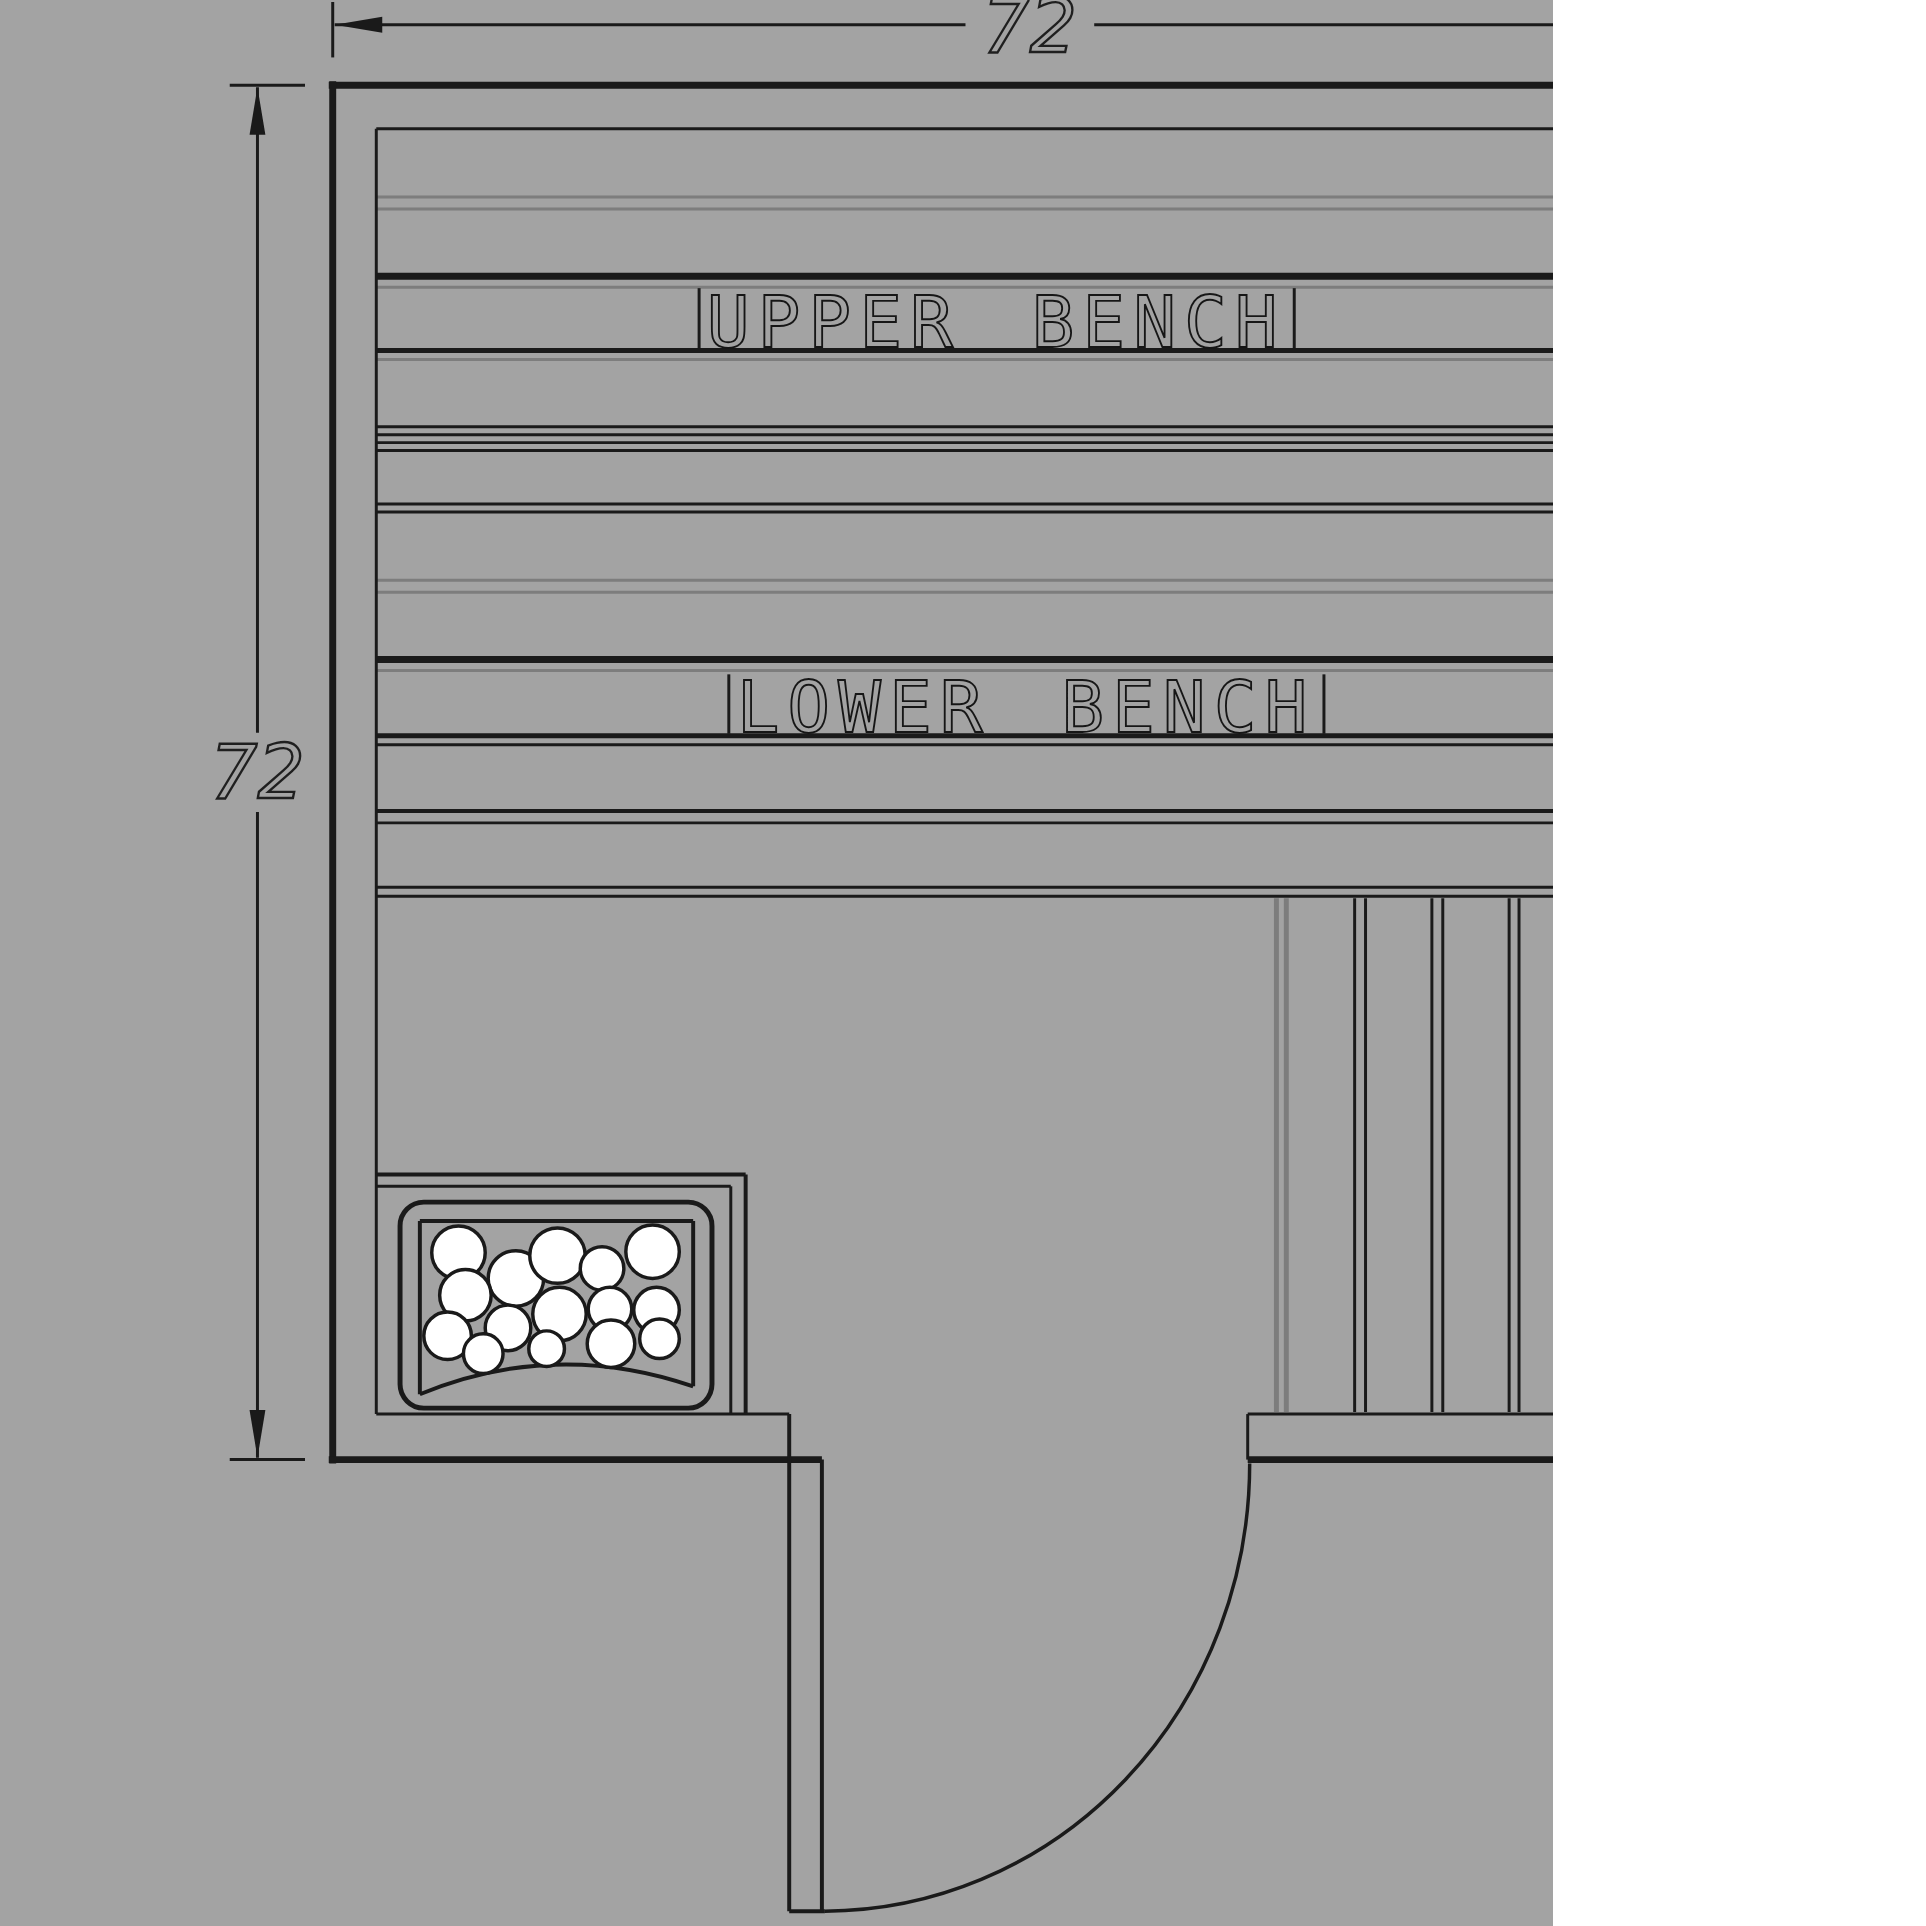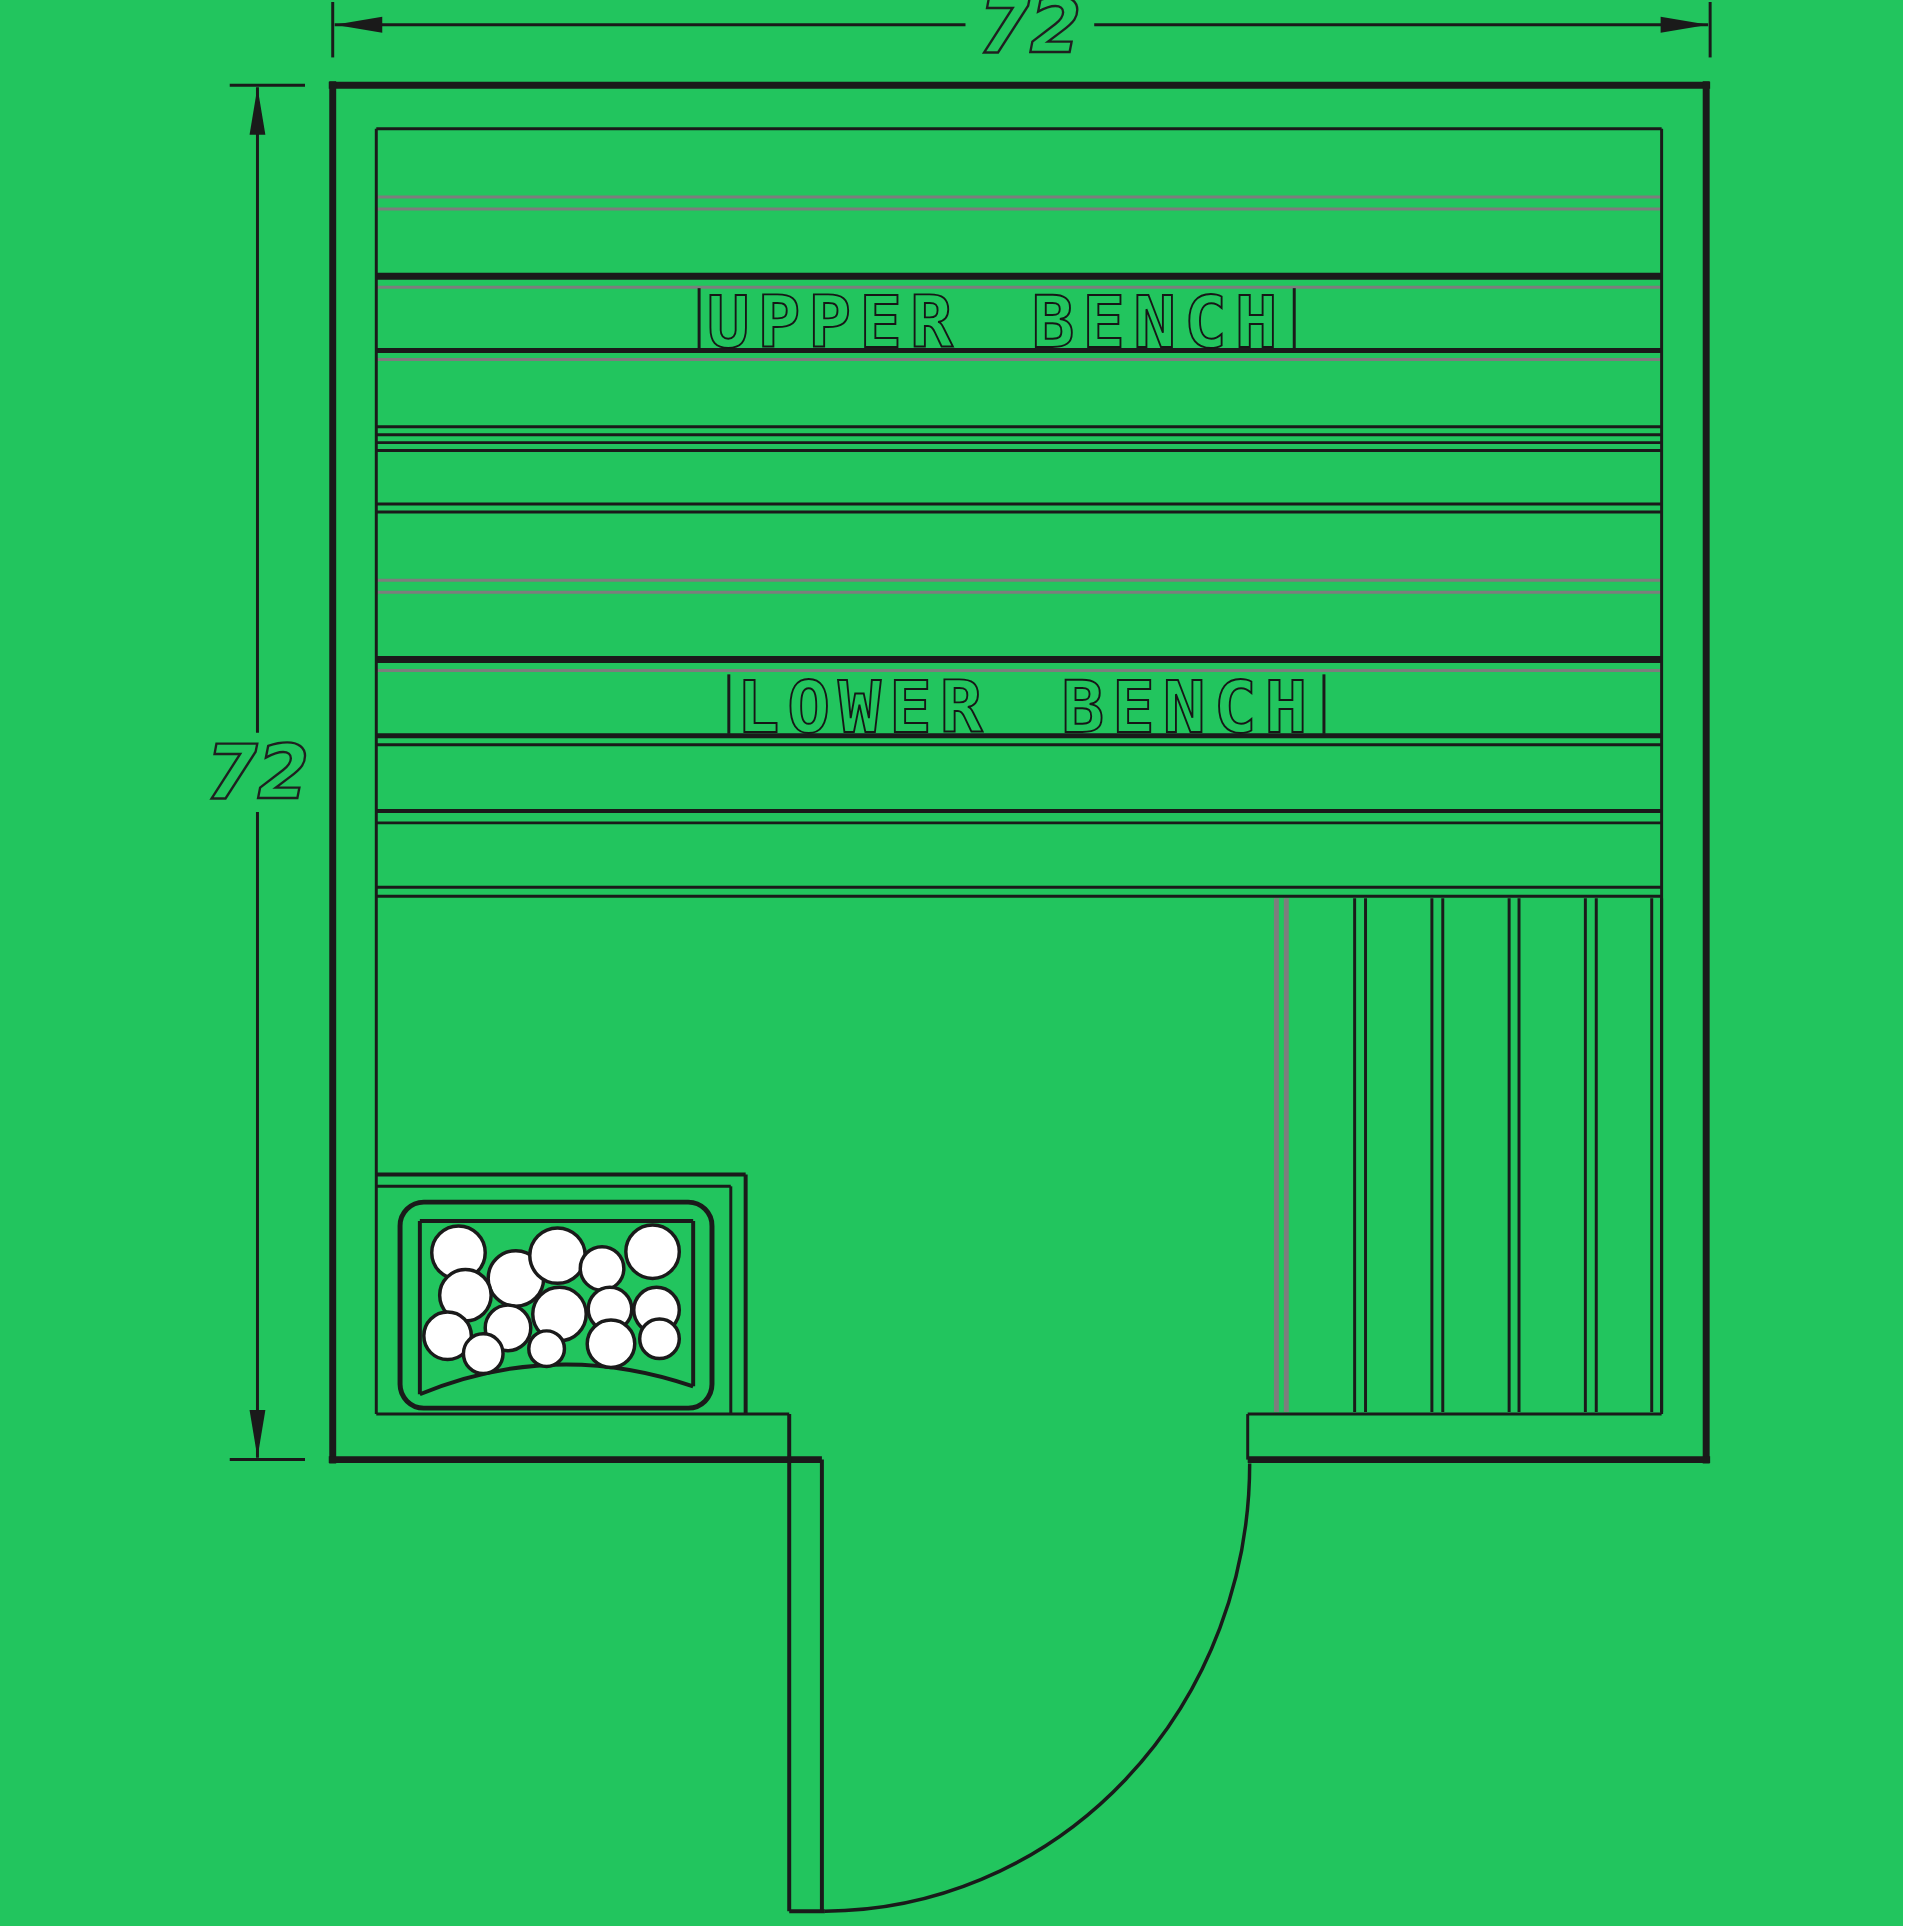--- a/index.html
+++ b/index.html
@@ -1,16 +1,16 @@
 <!DOCTYPE html>
 <html><head>
 <meta charset="utf-8">
 <style>
   html,body{margin:0;padding:0;background:#ffffff;}
-  #stage{position:relative;width:1903px;height:1927px;background:#22c55e;overflow:hidden;font-weight:bold;}
+  #stage{position:relative;width:1553px;height:1927px;background:#a3a3a3;overflow:hidden;}
   svg{display:block;}
   text{user-select:none;}
   .dim-label{
     font-family:"DejaVu Sans", sans-serif;
     font-style:italic;
     font-size:75px;
     fill:none;
     stroke:#1f1f1f;
     stroke-width:2.4px;
     text-anchor:middle;

